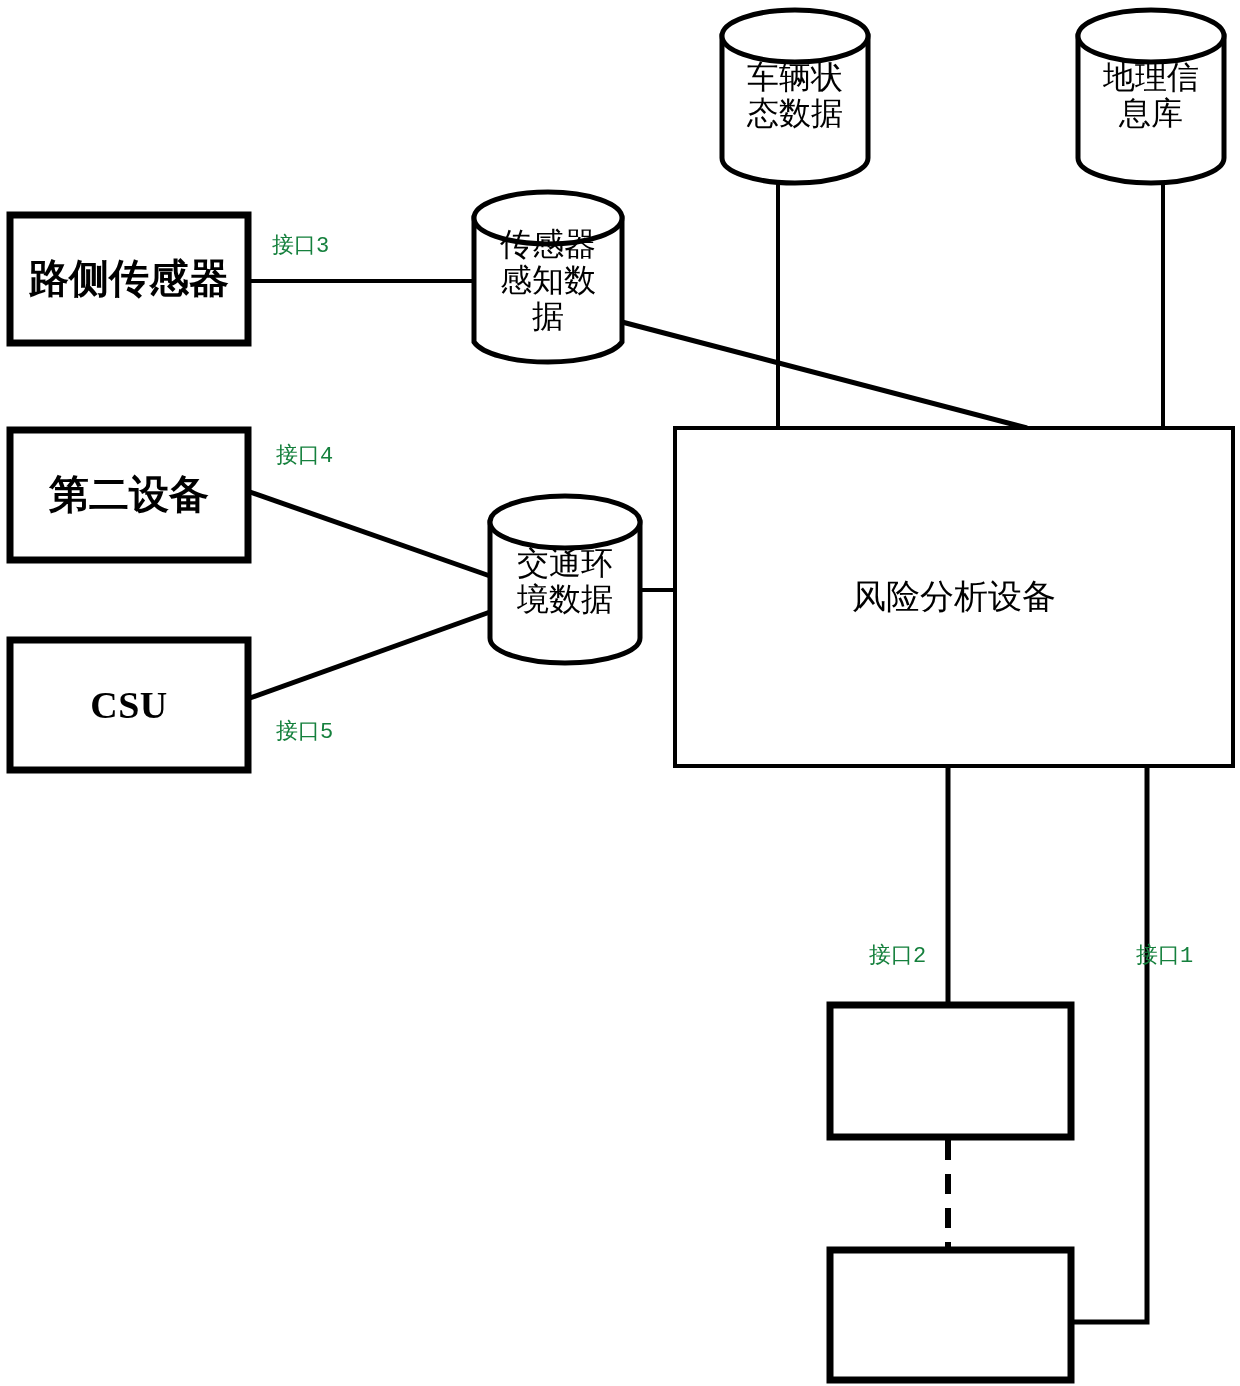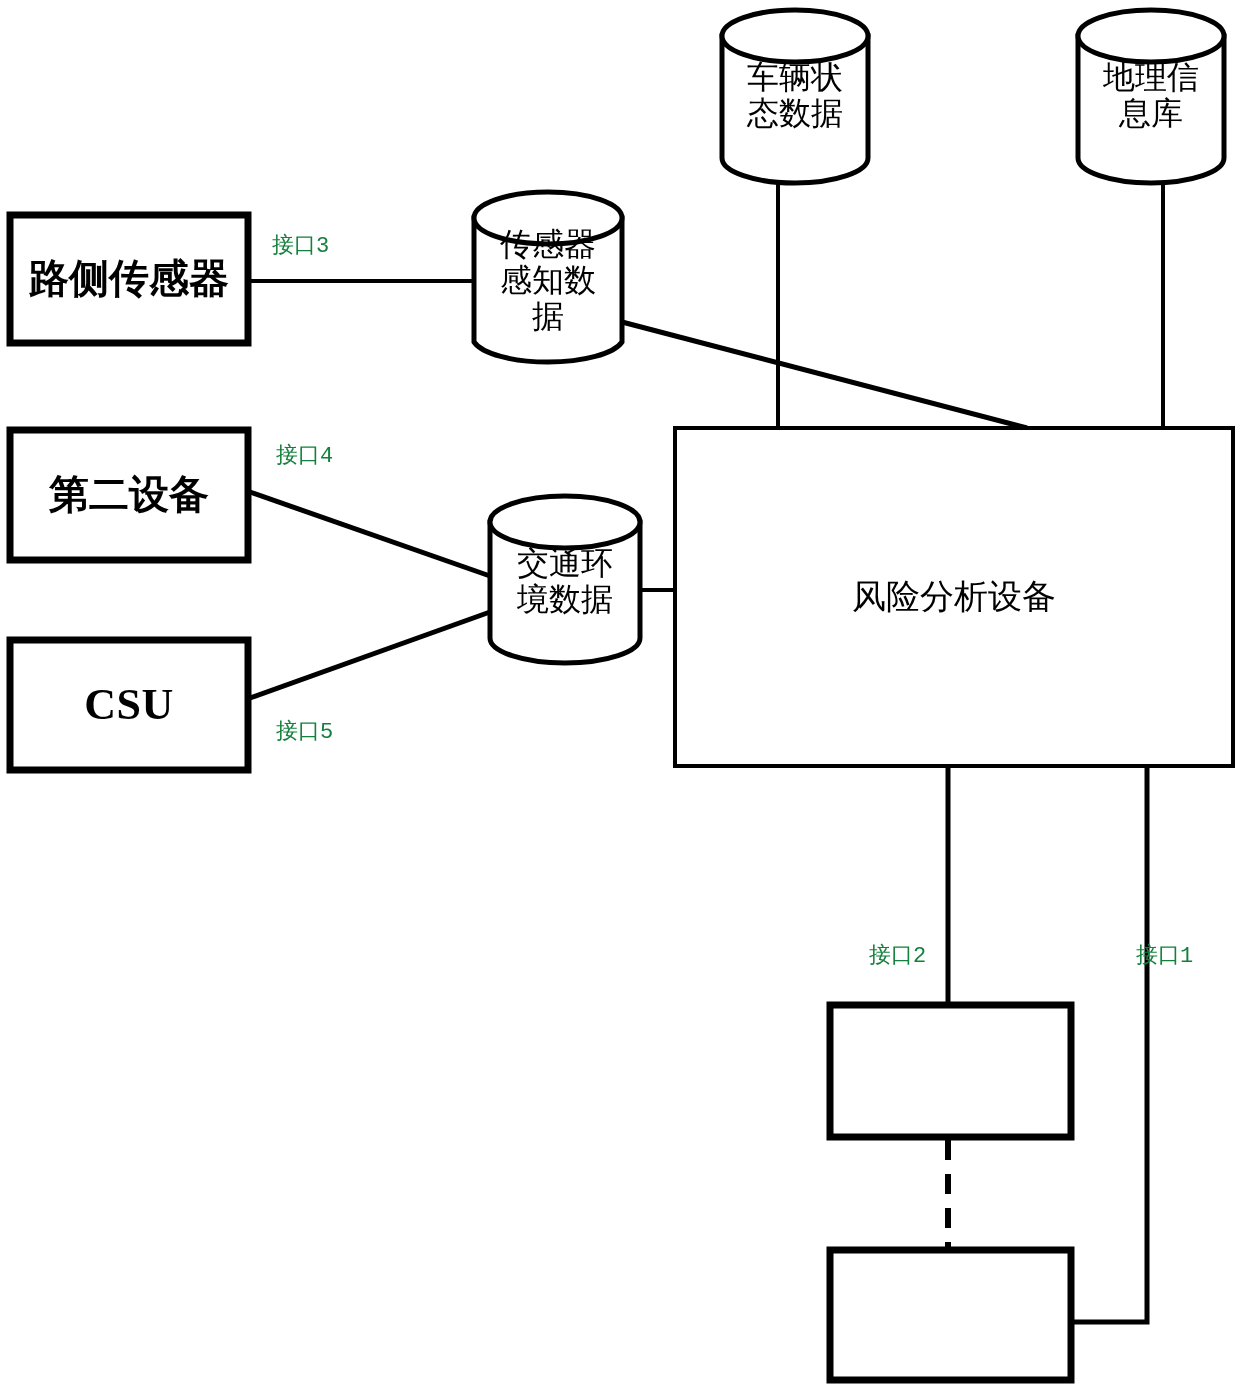--- a/index.html
+++ b/index.html
@@ -33,21 +33,21 @@
     white-space: pre-line;
     line-height: 1.12;
     pointer-events: none;
   }
   .box-label {
     font-weight: bold;
     font-size: 40px;
   }
   .box-label.latin {
     font-weight: bold;
-    font-size: 44px;
+    font-size: 38px;
     letter-spacing: 0.5px;
   }
   .main-label {
     font-weight: normal;
     font-size: 34px;
   }
   .cyl-label {
     font-weight: normal;
     font-size: 32px;
   }

